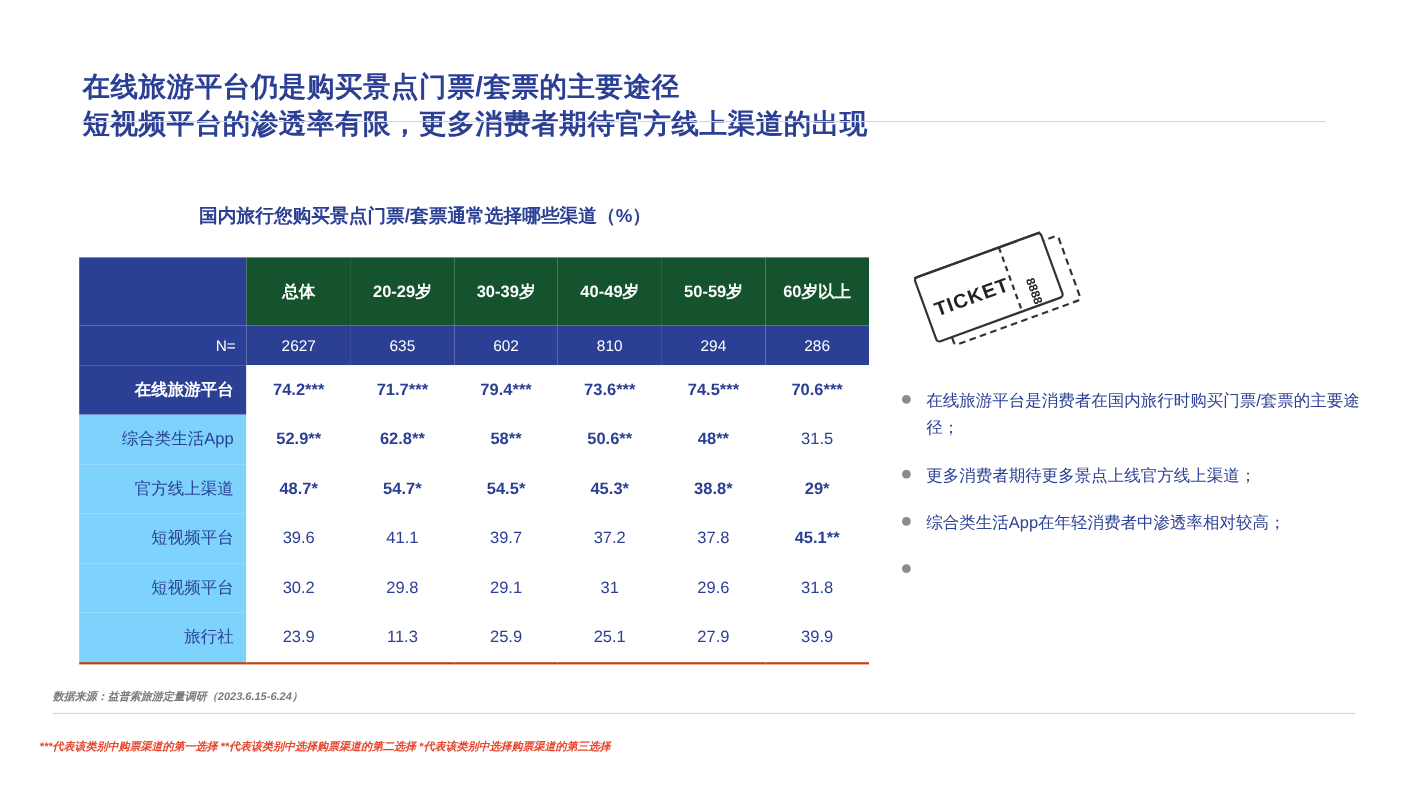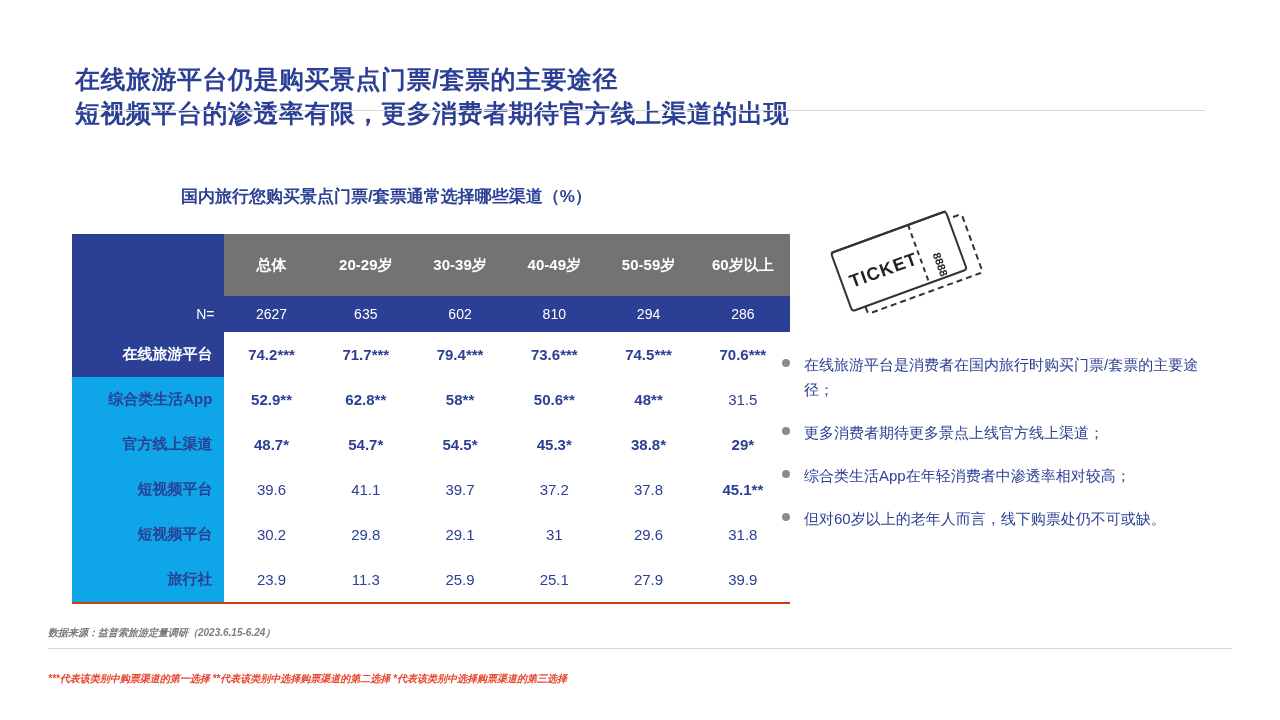--- a/index.html
+++ b/index.html
@@ -75,21 +75,21 @@
   table.data td, table.data th {
     padding: 0;
     text-align: center;
     vertical-align: middle;
     font-size: 15px;
   }
   col.c-label { width: 152px; }
   col.c-val { width: 94px; }
 
   thead tr.head-row th {
-    background: #737373;
+    background: #14532d;
     color: #ffffff;
     font-weight: bold;
     height: 62px;
     font-size: 15px;
   }
   thead tr.head-row th.blank {
     background: #2b3f94;
   }
   thead tr.n-row td {
     background: #2b3f94;
@@ -103,22 +103,21 @@
     padding-right: 10px;
     font-weight: normal;
   }
 
   tbody td.rowlabel {
     text-align: right;
     padding-right: 12px;
     color: #2b3f94;
     font-size: 15px;
     height: 45px;
-    background: #0ea5e9;
-    font-weight: bold;
+    background: #7dd3fc;
   }
   tbody tr.r1 td.rowlabel { color: #ffffff; background: #2b3f94; font-weight: bold; padding-left: 14px;}
   tbody td.v {
     height: 45px;
     color: #2b3f94;
     background: #ffffff;
   }
   
   td.lvl1 { background: #5a6fc0; color: #ffffff; font-weight: bold; }
   td.lvl2 { background: #c6cdec; color: #2b3f94; font-weight: bold; }
@@ -132,21 +131,21 @@
     position: absolute;
     left: 822px;
     top: 200px;
     width: 180px;
     height: 130px;
   }
 
   
   .bullets {
     position: absolute;
-    left: 782px;
+    left: 820px;
     top: 352px;
     width: 436px;
   }
   .bullet {
     display: flex;
     align-items: flex-start;
     margin-bottom: 18px;
   }
   .bullet .dot {
     width: 8px;
@@ -175,21 +174,21 @@
     position: absolute;
     left: 48px;
     top: 626px;
     font-size: 10px;
     font-style: italic;
     font-weight: bold;
     color: #7b7b7b;
   }
   .legend-note {
     position: absolute;
-    left: 48px;
+    left: 36px;
     top: 672px;
     font-size: 10px;
     font-style: italic;
     font-weight: bold;
     color: #e8452c;
   }
 </style>
 </head>
 <body>
 
@@ -318,21 +317,20 @@
     <div class="bullet">
       <span class="dot"></span>
       <span class="btext">更多消费者期待更多景点上线官方线上渠道；</span>
     </div>
     <div class="bullet">
       <span class="dot"></span>
       <span class="btext">综合类生活App在年轻消费者中渗透率相对较高；</span>
     </div>
     <div class="bullet">
       <span class="dot"></span>
-      <span class="btext">但对60岁以上的老年人而言，线下购票处仍不可或缺。</span>
     </div>
   </div>
 
   <div class="footer-rule"></div>
   <div class="source">数据来源：益普索旅游定量调研（2023.6.15-6.24）</div>
   <div class="legend-note">***代表该类别中购票渠道的第一选择 **代表该类别中选择购票渠道的第二选择 *代表该类别中选择购票渠道的第三选择</div>
 
 </div>
 
 </body></html>

